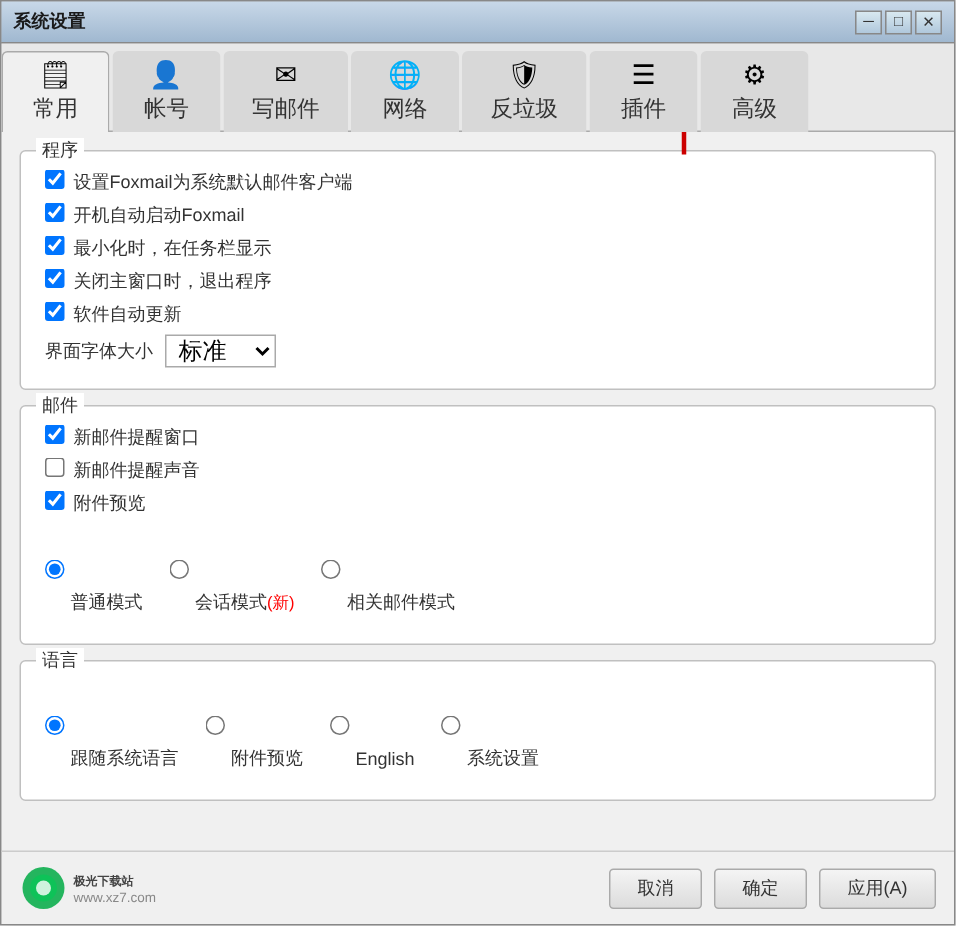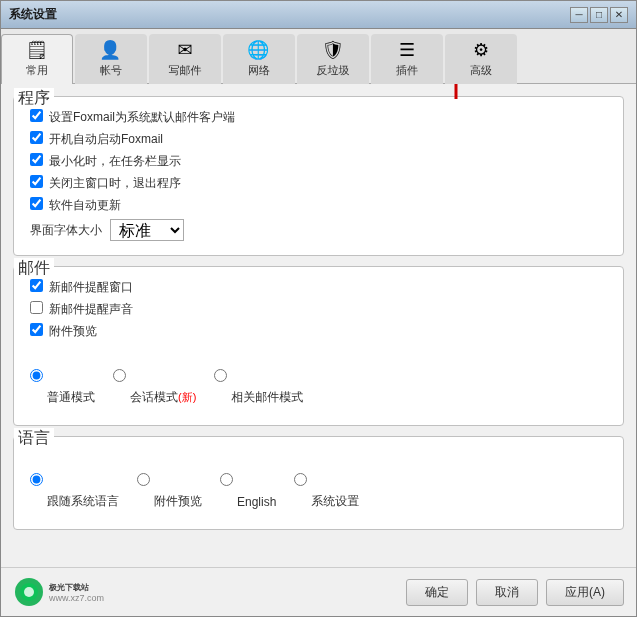--- a/index.html
+++ b/index.html
@@ -78,45 +78,45 @@
       background: #f0f0f0;
       border-color: #aaa;
       border-bottom-color: #f0f0f0;
       z-index: 1;
     }
     .tab-icon {
       font-size: 18px;
       margin-bottom: 2px;
     }
     .tab-label {
-      font-size: 11px;
+      font-size: 15px;
       color: #333;
       text-align: center;
     }
     .content {
       flex: 1;
       padding: 12px;
       overflow-y: auto;
       background: #f0f0f0;
     }
     .section {
       border: 1px solid #c0c0c0;
       background: white;
       border-radius: 4px;
       margin-bottom: 10px;
       padding: 12px 16px 14px;
       position: relative;
     }
     .section-title {
       position: absolute;
       top: -9px;
-      left: 0;
+      left: 10px;
       background: white;
       padding: 0 4px;
-      font-size: 16px;
+      font-size: 12px;
       color: #333;
     }
     .checkbox-row {
       display: flex;
       margin-bottom: 5px;
       gap: 6px;
     }
     .checkbox-row input[type="checkbox"] {
       width: 13px;
       height: 13px;
@@ -352,17 +352,17 @@
       <svg width="32" height="32" viewBox="0 0 32 32">
         <circle cx="16" cy="16" r="14" fill="#00aa44" opacity="0.85"></circle>
         <circle cx="16" cy="16" r="9" fill="#00cc55" opacity="0.6"></circle>
         <circle cx="16" cy="16" r="5" fill="white" opacity="0.8"></circle>
       </svg>
       <div>
         <div style="font-size:8px;color:#444;font-weight:bold;">极光下载站</div>
         <div class="watermark">www.xz7.com</div>
       </div>
     </div>
+    <button class="btn">取消</button>
     <button class="btn">确定</button>
-    <button class="btn">取消</button>
     <button class="btn">应用(A)</button>
   </div>
 </div>
 
 </body></html>

